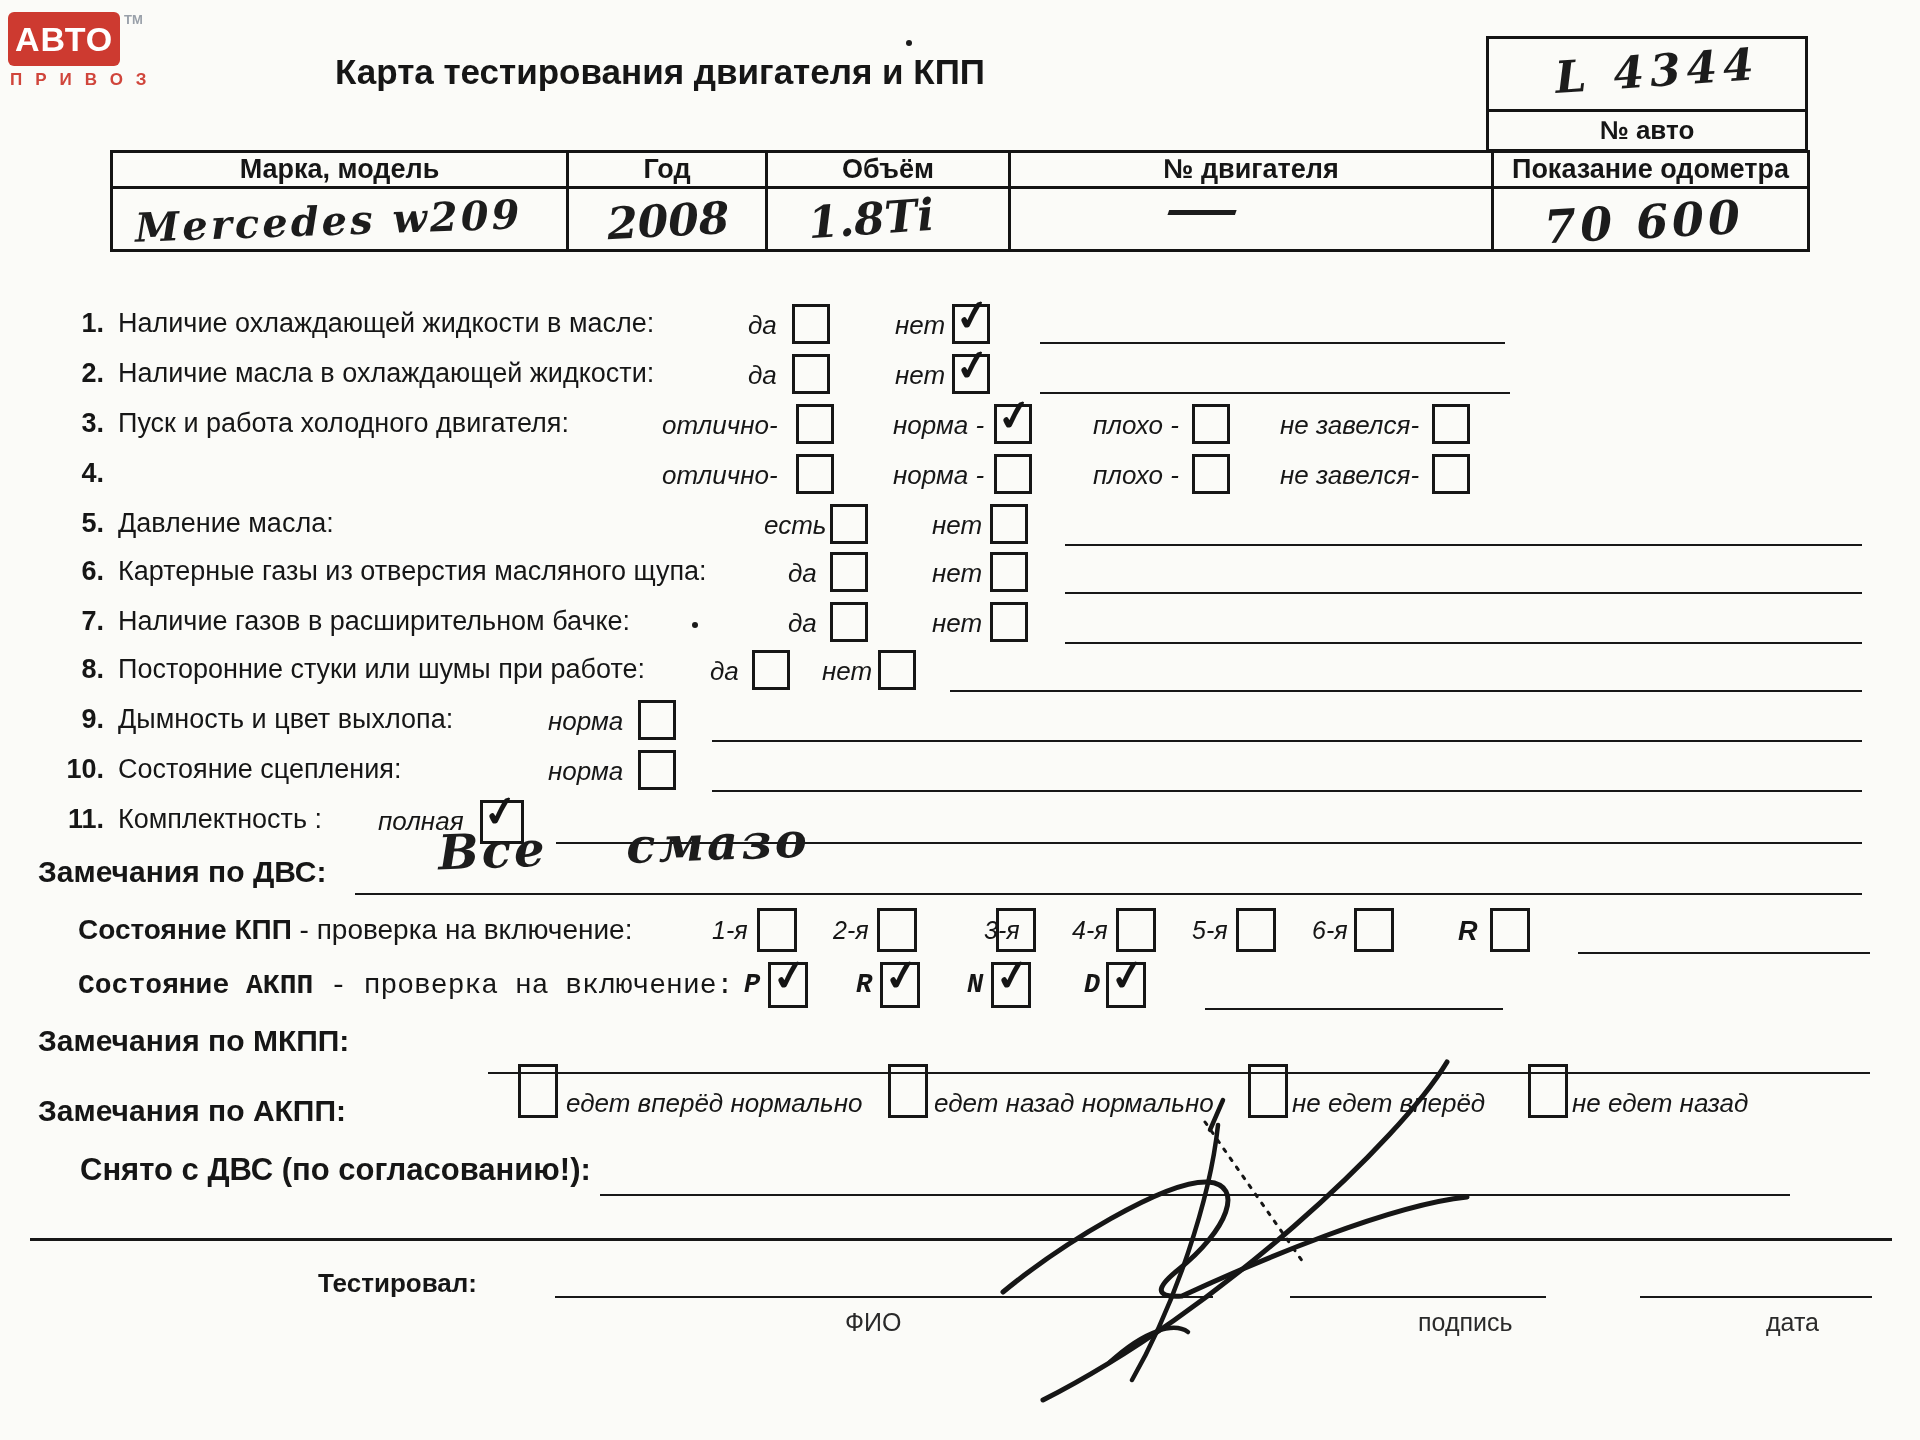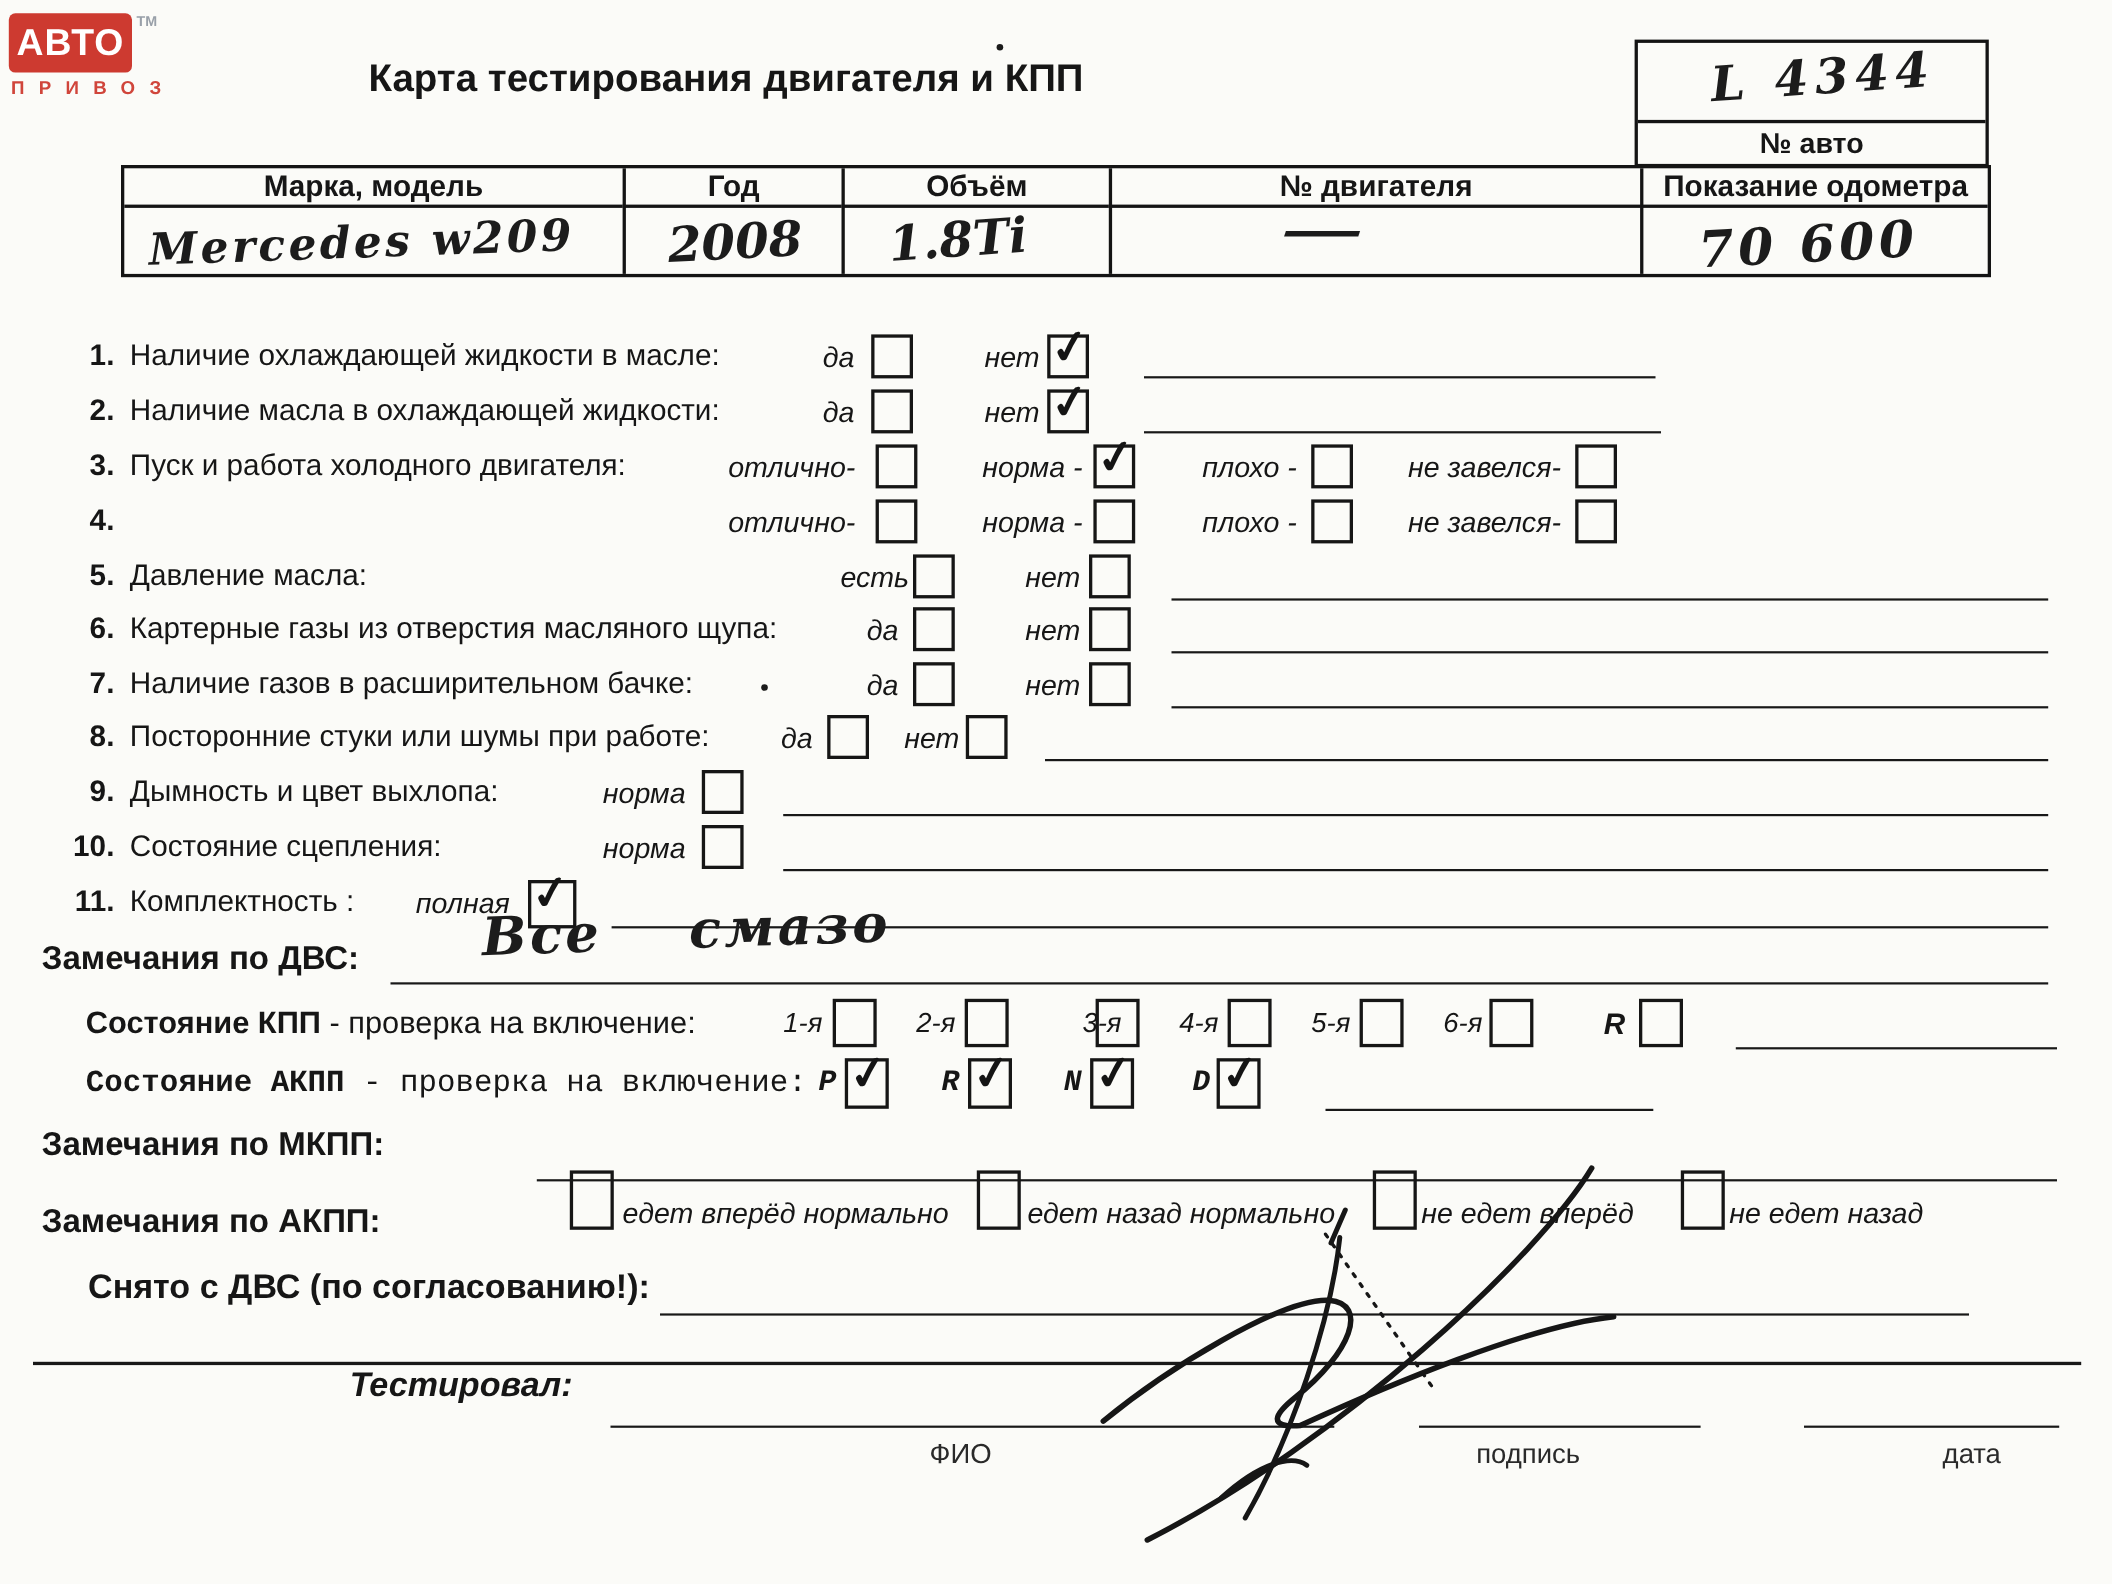--- a/index.html
+++ b/index.html
@@ -254,25 +254,25 @@
   <div class="abox" style="left:1248px;top:1064px;"></div>
   <span class="acap" style="left:1292px;top:1088px;">не едет вперёд</span>
   <div class="abox" style="left:1528px;top:1064px;"></div>
   <span class="acap" style="left:1572px;top:1088px;">не едет назад</span>
 
   <div class="blabel" style="left:80px;top:1152px;font-size:31px;">Снято с ДВС (по согласованию!):</div>
   <div class="hline" style="left:600px;width:1190px;top:1194px;"></div>
 
   <div class="hline" style="left:30px;width:1862px;top:1238px;border-bottom-width:3px;"></div>
 
-  <div class="blabel" style="left:318px;top:1241px;font-size:31px;font-style:italic;">Тестировал:</div>
+  <div class="blabel" style="left:318px;top:1268px;font-size:26px;">Тестировал:</div>
   <div class="hline" style="left:555px;width:658px;top:1296px;"></div>
   <span class="fcap" style="left:845px;top:1308px;">ФИО</span>
   <div class="hline" style="left:1290px;width:256px;top:1296px;"></div>
-  <span class="fcap" style="left:1342px;top:1308px;">подпись</span>
+  <span class="fcap" style="left:1418px;top:1308px;">подпись</span>
   <div class="hline" style="left:1640px;width:232px;top:1296px;"></div>
   <span class="fcap" style="left:1722px;top:1308px;margin-left:44px;">дата</span>
 
   <svg class="sig" viewBox="0 0 520 380" aria-hidden="true">
     <g fill="none" stroke="#161616" stroke-linecap="round">
       <path d="M487,32 C440,110 260,280 83,370" stroke-width="5"></path>
       <path d="M43,262 C100,215 205,150 248,152 C285,155 268,200 218,240 C198,256 192,268 222,266 C300,230 430,175 507,167" stroke-width="5"></path>
       <path d="M258,95 C250,170 215,275 172,350" stroke-width="4.5"></path>
       <path d="M250,100 L263,70" stroke-width="4.5"></path>
       <path d="M245,92 L345,235" stroke-width="3" stroke-dasharray="3 8"></path>

